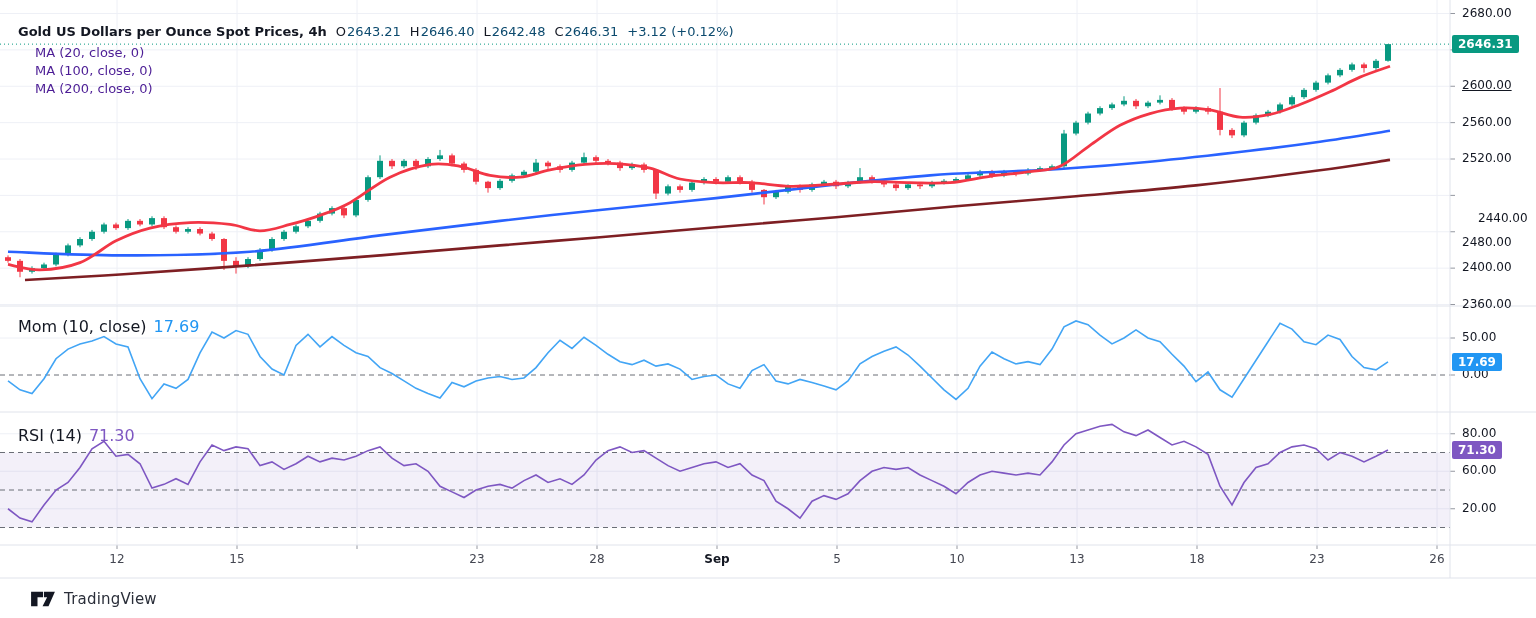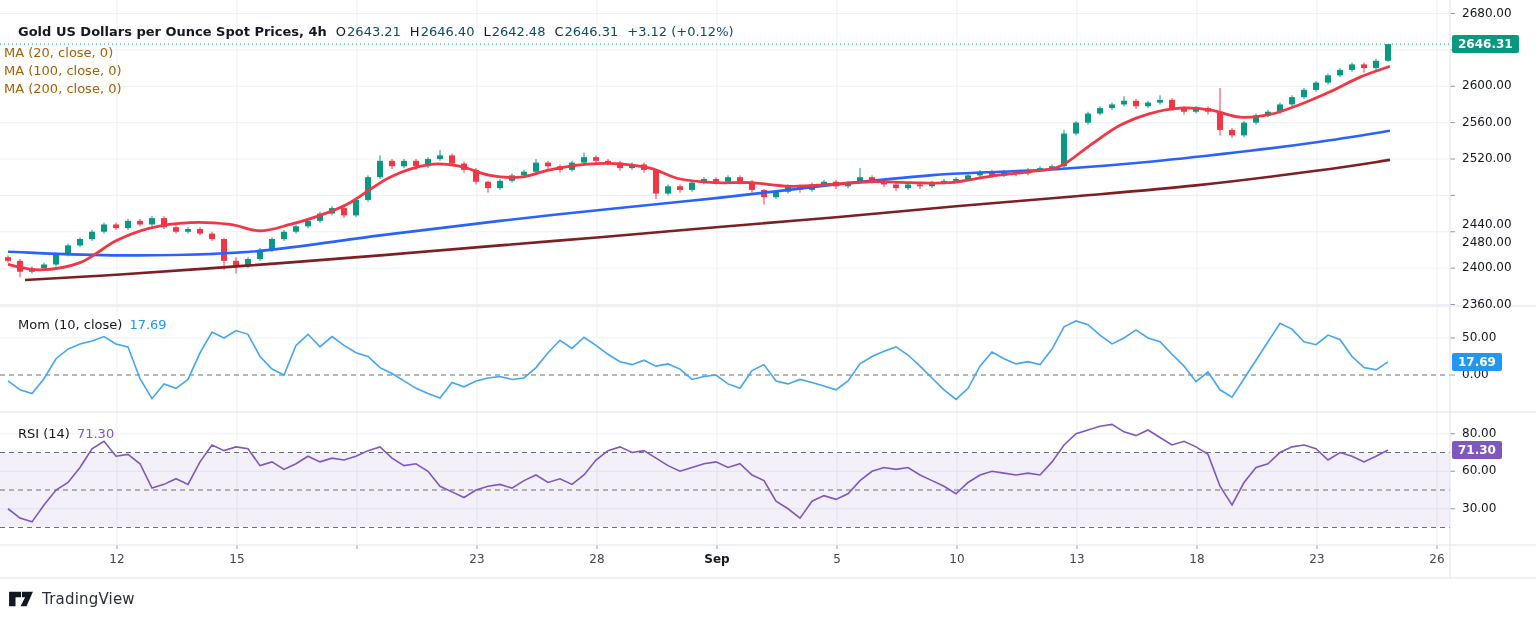--- a/index.html
+++ b/index.html
@@ -5,35 +5,35 @@
   html,body{margin:0;padding:0;background:#fff;}
   .root{position:relative;width:1536px;height:618px;background:#ffffff;
         font-family:"DejaVu Sans","Liberation Sans",sans-serif;overflow:hidden;}
   #chart-svg{position:absolute;left:0;top:0;}
   .header{position:absolute;left:18px;top:24px;display:flex;align-items:center;gap:9px;
           font-size:13px;color:#131722;white-space:nowrap;}
   .header .title{font-weight:700;}
   .header .k{color:#131722;}
   .header .v{color:#0c4a6e;}
   .kv{display:inline-flex;gap:1px;}
-  .ma-label{position:absolute;left:4px;font-size:13px;color:#a16207;white-space:nowrap;}
-  .ind-label{position:absolute;left:18px;font-size:13px;color:#131722;white-space:nowrap;}
+  .ma-label{position:absolute;left:35px;font-size:13px;color:#4c1d95;white-space:nowrap;}
+  .ind-label{position:absolute;left:18px;font-size:16px;color:#131722;white-space:nowrap;}
   .ind-label .v{margin-left:7px;}
   .ind-label .v.mom{color:#2196f3;}
   .ind-label .v.rsi{color:#7e57c2;}
   .axis-label{position:absolute;left:1462px;font-size:12px;color:#131722;white-space:nowrap;}
   .time-label{position:absolute;transform:translateX(-50%);font-size:12px;color:#434651;white-space:nowrap;}
   .time-label.bold{font-weight:700;color:#131722;}
   .badge{position:absolute;left:1452px;height:18px;line-height:18px;padding:0 6px;border-radius:2px;
          font-size:12px;font-weight:700;color:#ffffff;white-space:nowrap;}
   .badge.price{background:#089981;}
   .badge.mom{background:#2196f3;}
   .badge.rsi{background:#7e57c2;}
   .logo-bar{position:absolute;left:0;top:579px;width:1536px;height:39px;background:#fff;
-            display:flex;align-items:center;gap:8px;padding-left:8px;box-sizing:border-box;}
+            display:flex;align-items:center;gap:8px;padding-left:30px;box-sizing:border-box;}
   .logo-text{font-size:15px;color:#2a2e39;letter-spacing:.2px;}
 </style>
 </head>
 <body>
 
 <div class="root">
   <svg id="chart-svg" width="1536" height="618">
       <line x1="117" y1="0" x2="117" y2="545" stroke="#eef0f6" stroke-width="1"></line>
       <line x1="117" y1="545" x2="117" y2="549" stroke="#9598a1" stroke-width="1"></line>
       <line x1="237" y1="0" x2="237" y2="545" stroke="#eef0f6" stroke-width="1"></line>
@@ -363,32 +363,32 @@
   <div class="ind-label" style="top:317px">
     <span class="k">Mom (10, close)</span><span class="v mom">17.69</span>
   </div>
   <div class="ind-label" style="top:426px">
     <span class="k">RSI (14)</span><span class="v rsi">71.30</span>
   </div>
 
   <div id="price-axis">
       <span class="axis-label" style="top: 5.5px;">2680.00</span>
       <span class="axis-label" style="top: 41.875px;">2640.00</span>
-      <span class="axis-label" style="top: 78.25px;">2600.00</span>
+      <span class="axis-label" style="top: 78.25px; text-decoration: underline;">2600.00</span>
       <span class="axis-label" style="top: 114.625px;">2560.00</span>
       <span class="axis-label" style="top: 151px;">2520.00</span>
       <span class="axis-label" style="top: 187.375px; margin-top: 48px;">2480.00</span>
-      <span class="axis-label" style="top: 217px;">2440.00</span>
+      <span class="axis-label" style="top: 211px; margin-left: 16px;">2440.00</span>
       <span class="axis-label" style="top: 260.125px;">2400.00</span>
       <span class="axis-label" style="top: 296.5px;">2360.00</span>
       <span class="axis-label" style="top: 330px;">50.00</span>
       <span class="axis-label" style="top: 367px;">0.00</span>
       <span class="axis-label" style="top: 425.75px;">80.00</span>
       <span class="axis-label" style="top: 463.25px;">60.00</span>
-      <span class="axis-label" style="top: 500.75px;">30.00</span>
+      <span class="axis-label" style="top: 500.75px;">20.00</span>
     </div>
   <div id="time-axis">
       <span class="time-label" style="left: 117px; top: 552px;">12</span>
       <span class="time-label" style="left: 237px; top: 552px;">15</span>
       <span class="time-label" style="left: 357px; top: 552px; margin-top: 29px;">20</span>
       <span class="time-label" style="left: 477px; top: 552px;">23</span>
       <span class="time-label" style="left: 597px; top: 552px;">28</span>
       <span class="time-label bold" style="left: 717px; top: 552px;">Sep</span>
       <span class="time-label" style="left: 837px; top: 552px;">5</span>
       <span class="time-label" style="left: 957px; top: 552px;">10</span>

